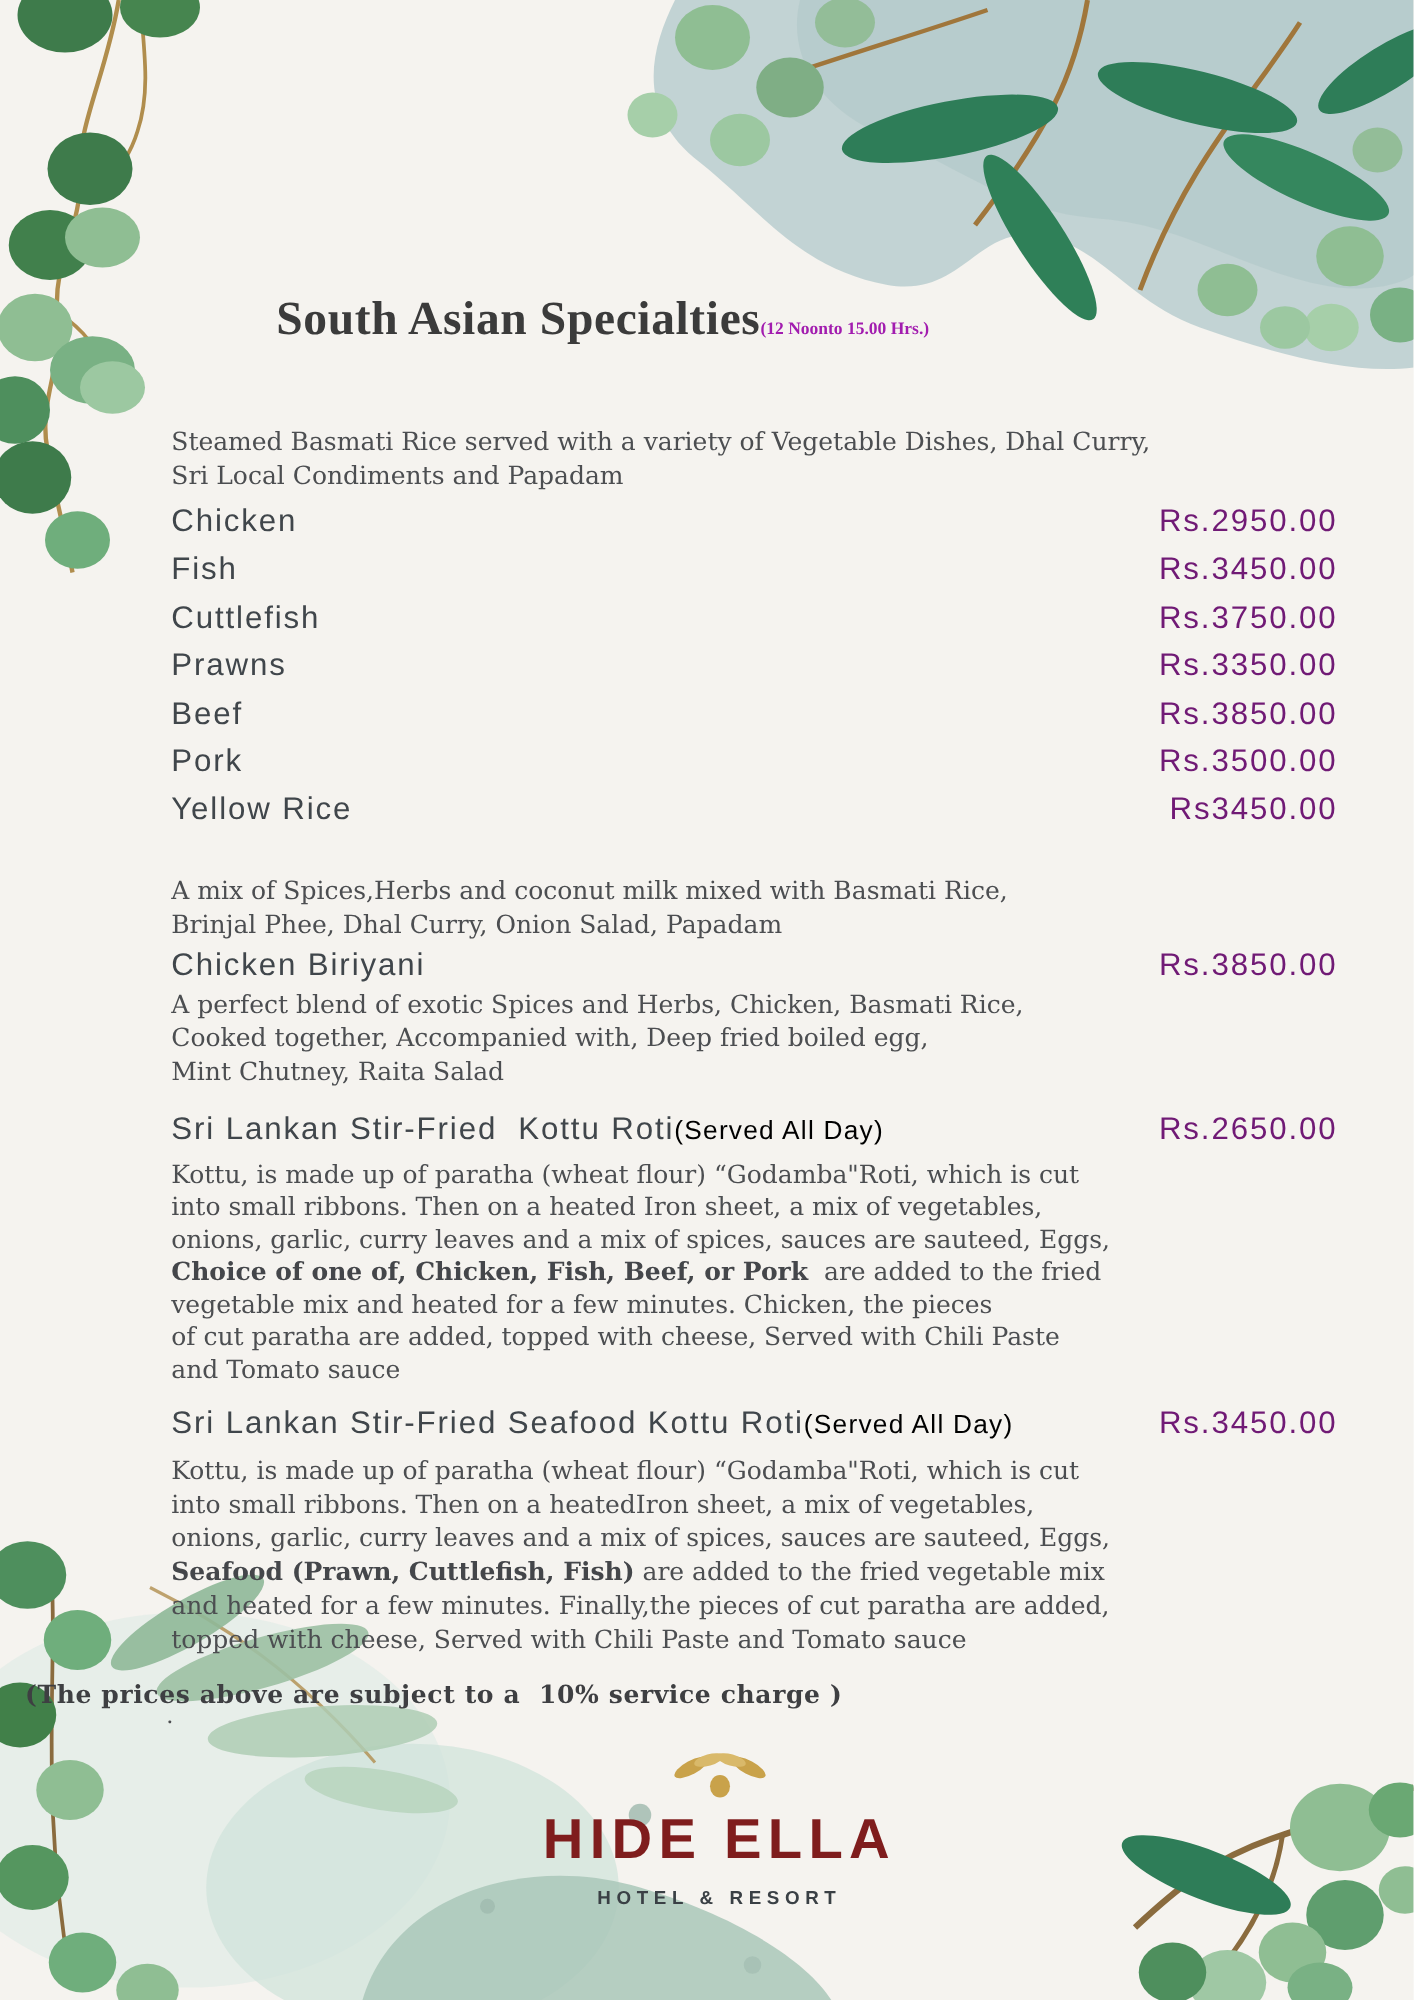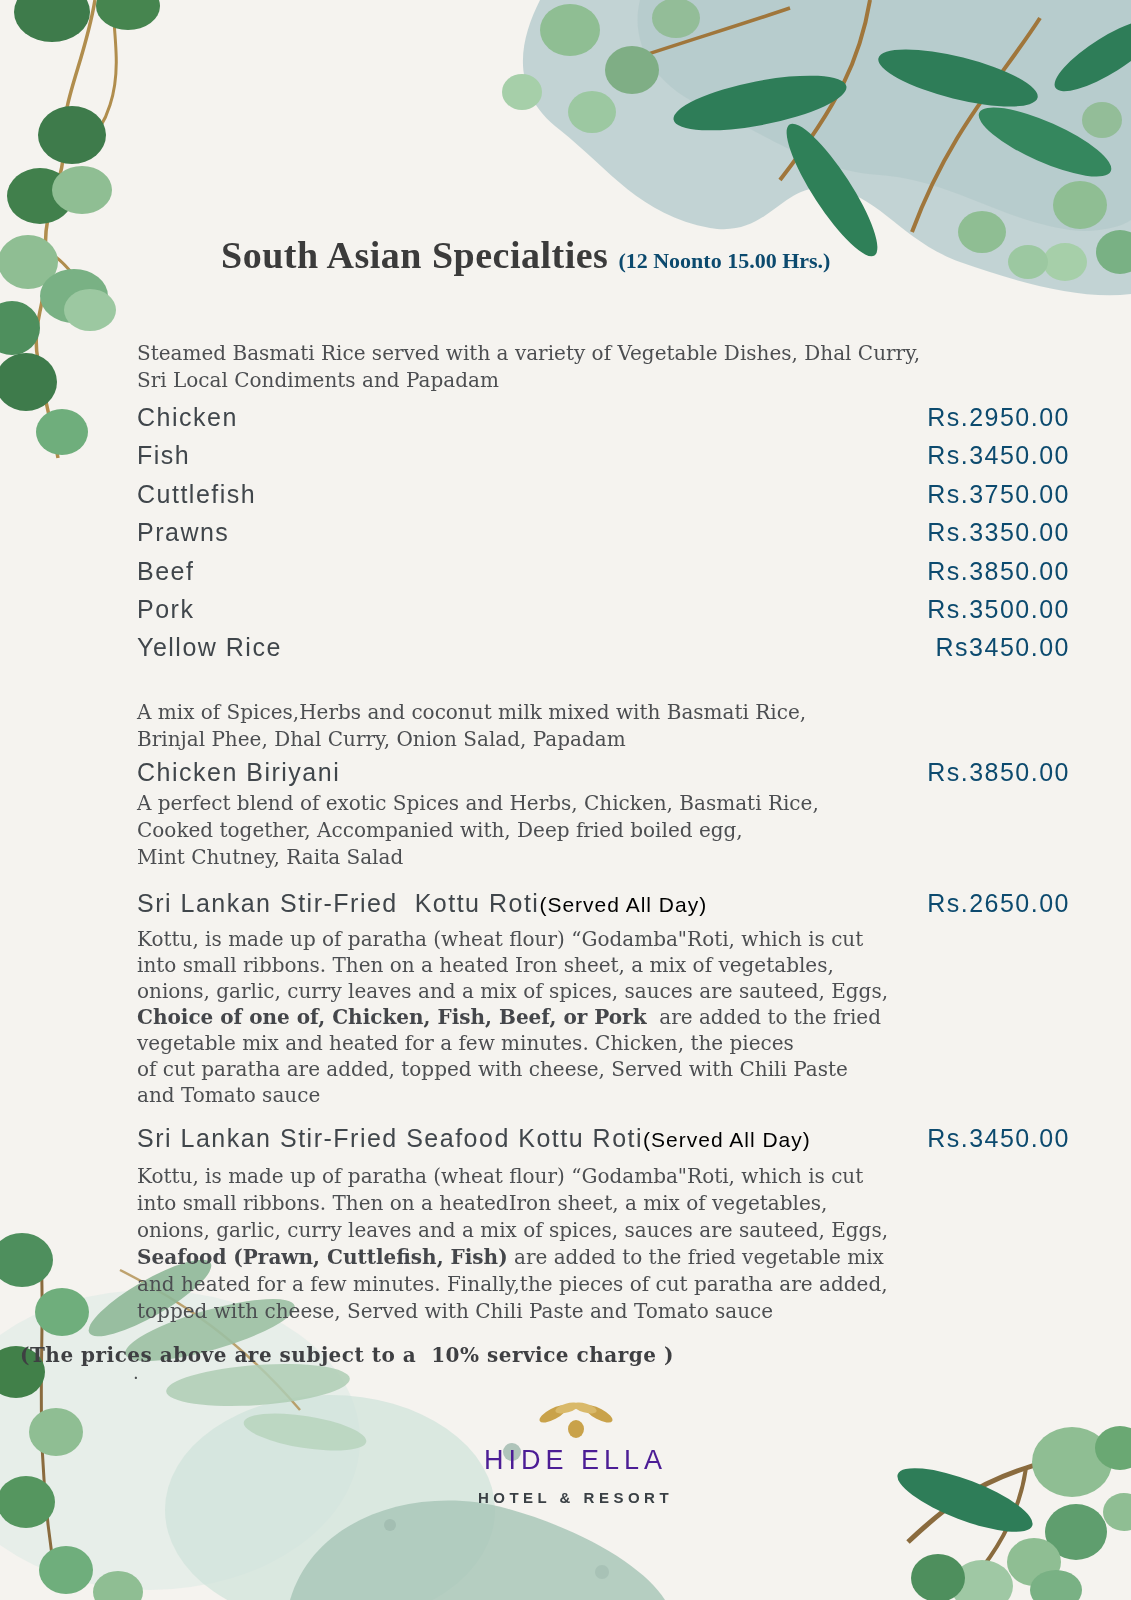--- a/index.html
+++ b/index.html
@@ -8,26 +8,26 @@
     background:#f5f3ef; overflow:hidden;
     font-family:"Liberation Sans", sans-serif;
     color:#40464b;
   }
   .deco { position:absolute; pointer-events:none; }
   .txt { position:absolute; z-index:5; }
 
   
   .page-title { top:233px; left:221px; white-space:nowrap; }
   .title-main { font-family:"Liberation Serif",serif; font-weight:700; font-size:38px; color:#3b3b3b; letter-spacing:0.5px; }
-  .title-hours { font-family:"Liberation Serif",serif; font-weight:600; font-size:22px; color:#0c4a6e; margin-left:10px; }
+  .title-hours { font-family:"Liberation Serif",serif; font-weight:600; font-size:14px; color:#a21caf; margin-left:0; }
 
   
   .sec-heading { font-size:25px; letter-spacing:1.5px; color:#40464b; white-space:pre; }
   .iname { font-size:25px; letter-spacing:1.5px; color:#40464b; white-space:pre; }
-  .iprice { font-size:25px; letter-spacing:1.5px; color:#0c4a6e; white-space:pre; }
+  .iprice { font-size:25px; letter-spacing:1.5px; color:#701a75; white-space:pre; }
   .served { font-size:21px; letter-spacing:1px; color:#000000; }
 
   
   .desc { font-family:"DejaVu Serif",serif; font-size:20px; color:#4c4e51; }
   .dline { white-space:pre; }
   .bold-serif { font-weight:bold; color:#44464a; }
 
   .row { display:flex; justify-content:space-between; align-items:baseline; }
   .col { left:137px; width:933px; }
 
@@ -48,21 +48,21 @@
   .k2-row  { top:1124px; }
   .k2-desc { top:1163px; line-height:27px; }
 
   .note { top:1343px; left:20px; width:1111px; text-align:left;
           font-family:"DejaVu Serif",serif; font-weight:bold; font-size:20px;
           color:#3e3f42; letter-spacing:0.5px; }
   .stray-dot { top:1362px; left:133px; font-family:"DejaVu Serif",serif; font-size:18px; color:#4c4e51; }
 
   .footer { top:1399px; left:20px; width:1111px; text-align:center; }
   .ornament { display:block; margin:0 auto 6px auto; }
-  .brand-name { font-size:27px; font-weight:400; letter-spacing:5px; color:#4c1d95; }
+  .brand-name { font-size:45px; font-weight:700; letter-spacing:5px; color:#7f1d1d; }
   .brand-sub  { font-size:15px; font-weight:700; letter-spacing:4.5px; color:#3a4045; margin-top:13px; }
 </style>
 </head>
 <body>
 
 <div class="page">
 
   <svg class="deco" style="left:0;top:0" width="270" height="460" viewBox="0 0 270 460">
     <path d="M95,0 C85,60 62,100 64,140 C66,180 42,210 46,250 C52,290 30,320 38,360 C44,398 52,425 58,458" stroke="#b08d4d" stroke-width="3.5" fill="none"></path>
     <path d="M112,0 C116,45 120,75 110,105 C104,125 92,140 82,150" stroke="#b08d4d" stroke-width="3" fill="none"></path>

